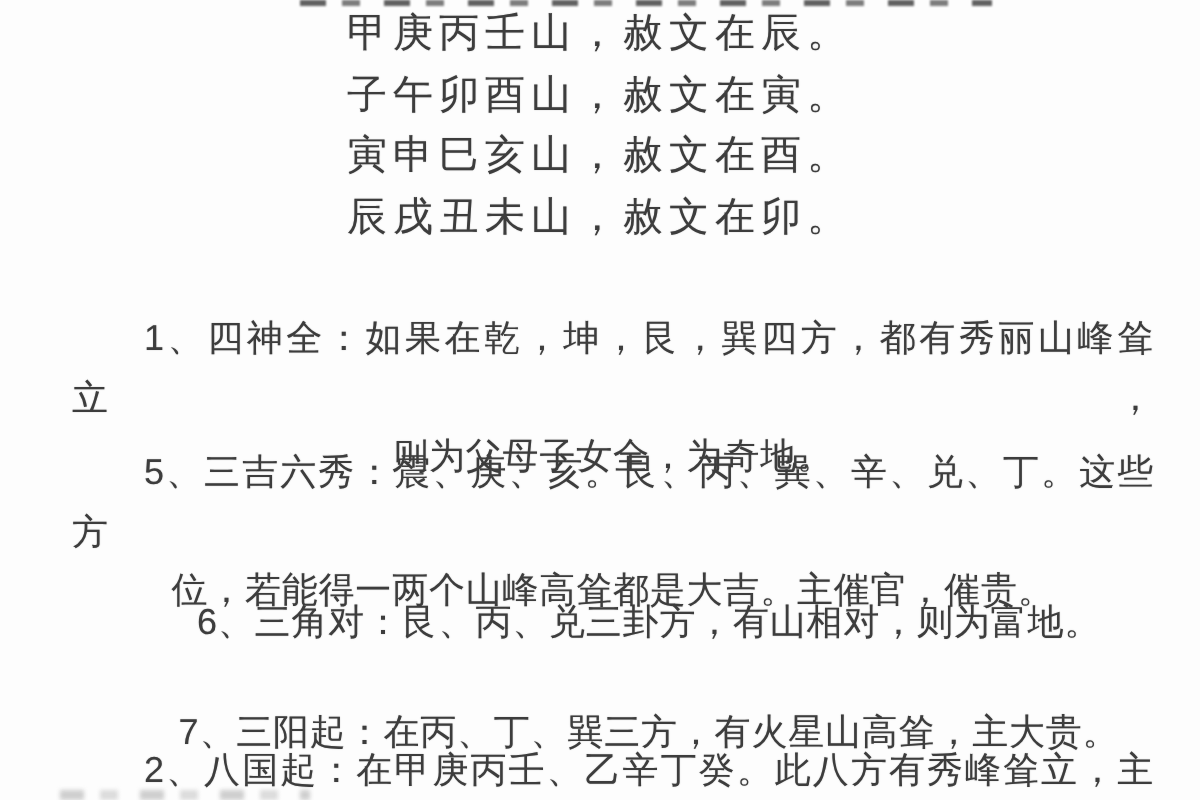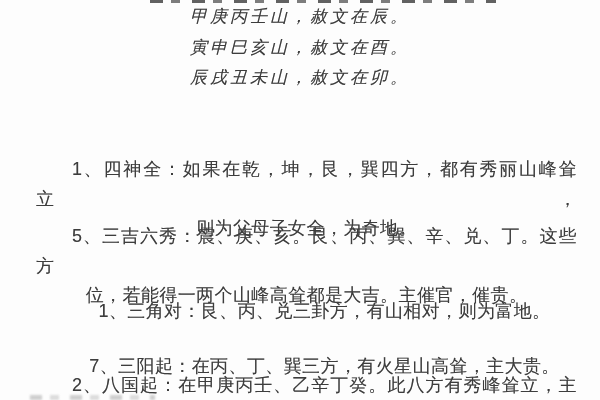--- a/index.html
+++ b/index.html
@@ -18,25 +18,24 @@
   }
   
   .centered-block {
     position: absolute;
     top: 2px;
     left: 0;
     width: 600px;
   }
   .centered-line {
     text-align: center;
-    font-size: 17px;
+    font-size: 20px;
     letter-spacing: 3px;
     line-height: 30.7px;
     white-space: nowrap;
-    font-style: italic;
   }
   
   .para {
     position: absolute;
     left: 36px;
     width: 541px;
     font-size: 18px;
     letter-spacing: 0.4px;
   }
   .para .line {
@@ -72,36 +71,37 @@
 </style>
 </head>
 <body>
 
 <div class="page">
 
   <div class="crop-top"></div>
 
   <div class="centered-block">
     <div class="centered-line txt">甲庚丙壬山，赦文在辰。</div>
+    <div class="centered-line txt">子午卯酉山，赦文在寅。</div>
     <div class="centered-line txt">寅申巳亥山，赦文在酉。</div>
     <div class="centered-line txt">辰戌丑未山，赦文在卯。</div>
   </div>
 
   <div class="para" style="top:155px">
     <div class="line indent stretch txt">1、四神全：如果在乾，坤，艮，巽四方，都有秀丽山峰耸立，</div>
     <div class="line txt">则为父母子女全，为奇地。</div>
   </div>
 
   <div class="para" style="top:222px">
     <div class="line indent stretch txt">5、三吉六秀：震、庚、亥。艮、丙、巽、辛、兑、丁。这些方</div>
     <div class="line txt">位，若能得一两个山峰高耸都是大吉。主催官，催贵。</div>
   </div>
 
   <div class="para" style="top:297px">
-    <div class="line indent txt">1、三角对：艮、丙、兑三卦方，有山相对，则为富地。</div>
+    <div class="line indent txt">6、三角对：艮、丙、兑三卦方，有山相对，则为富地。</div>
   </div>
 
   <div class="para" style="top:352px">
     <div class="line indent txt">7、三阳起：在丙、丁、巽三方，有火星山高耸，主大贵。</div>
   </div>
 
   <div class="para" style="top:371px">
     <div class="line indent stretch txt">2、八国起：在甲庚丙壬、乙辛丁癸。此八方有秀峰耸立，主</div>
   </div>
 

